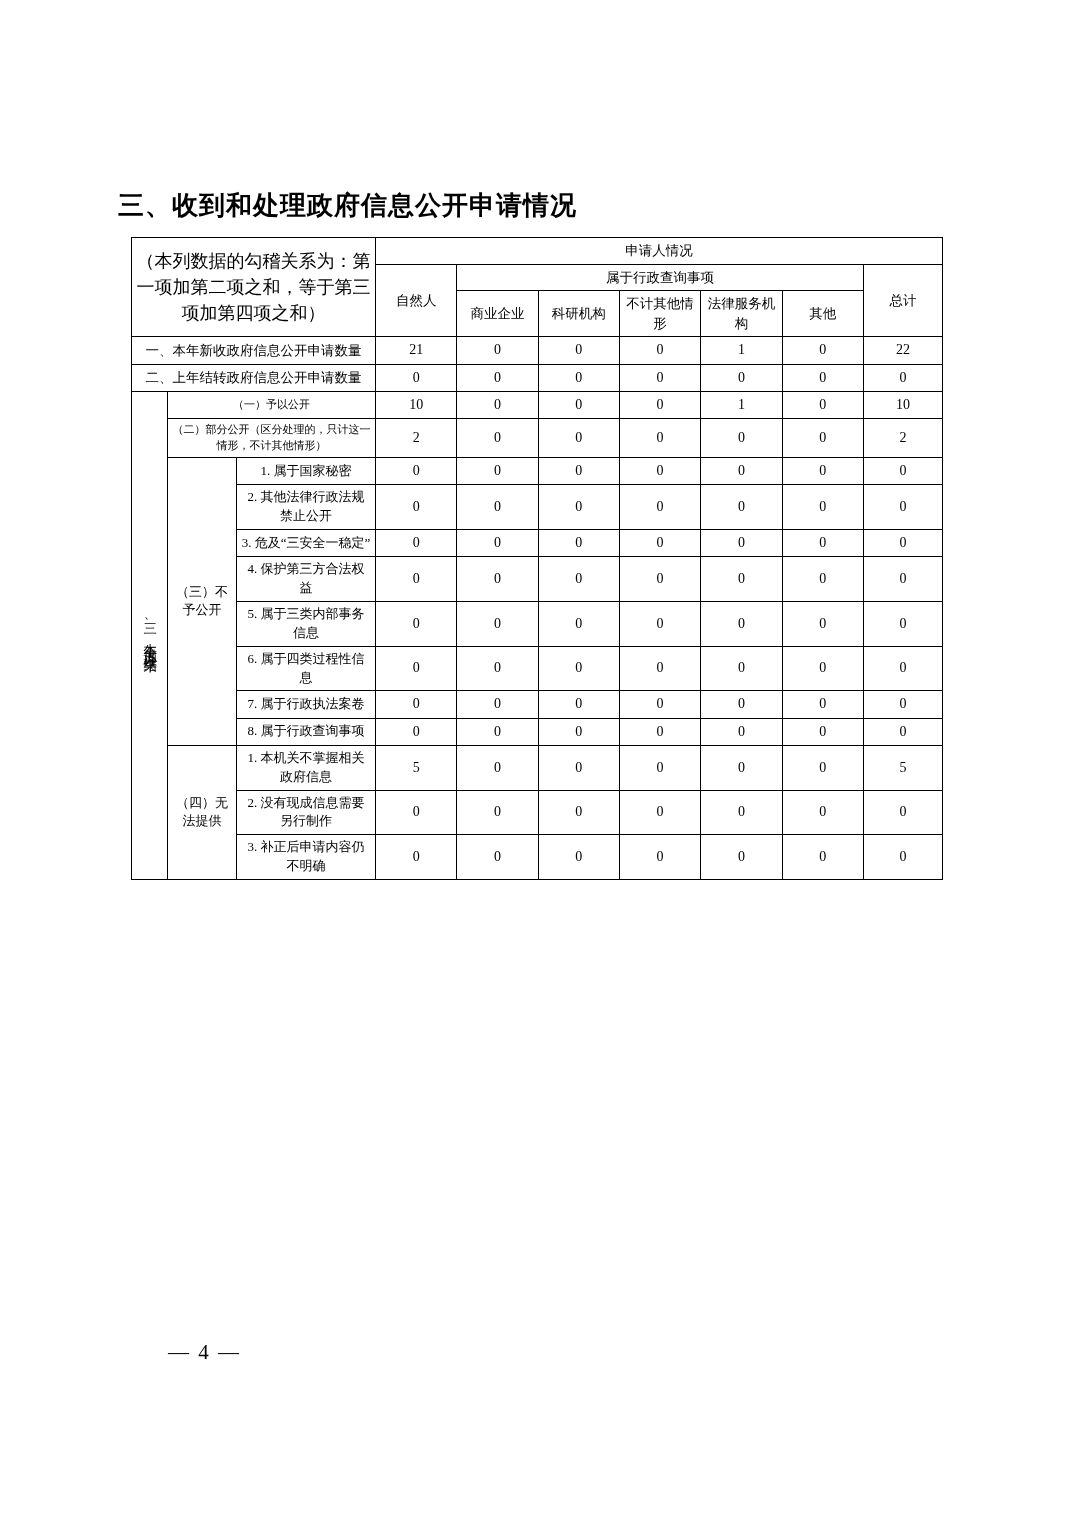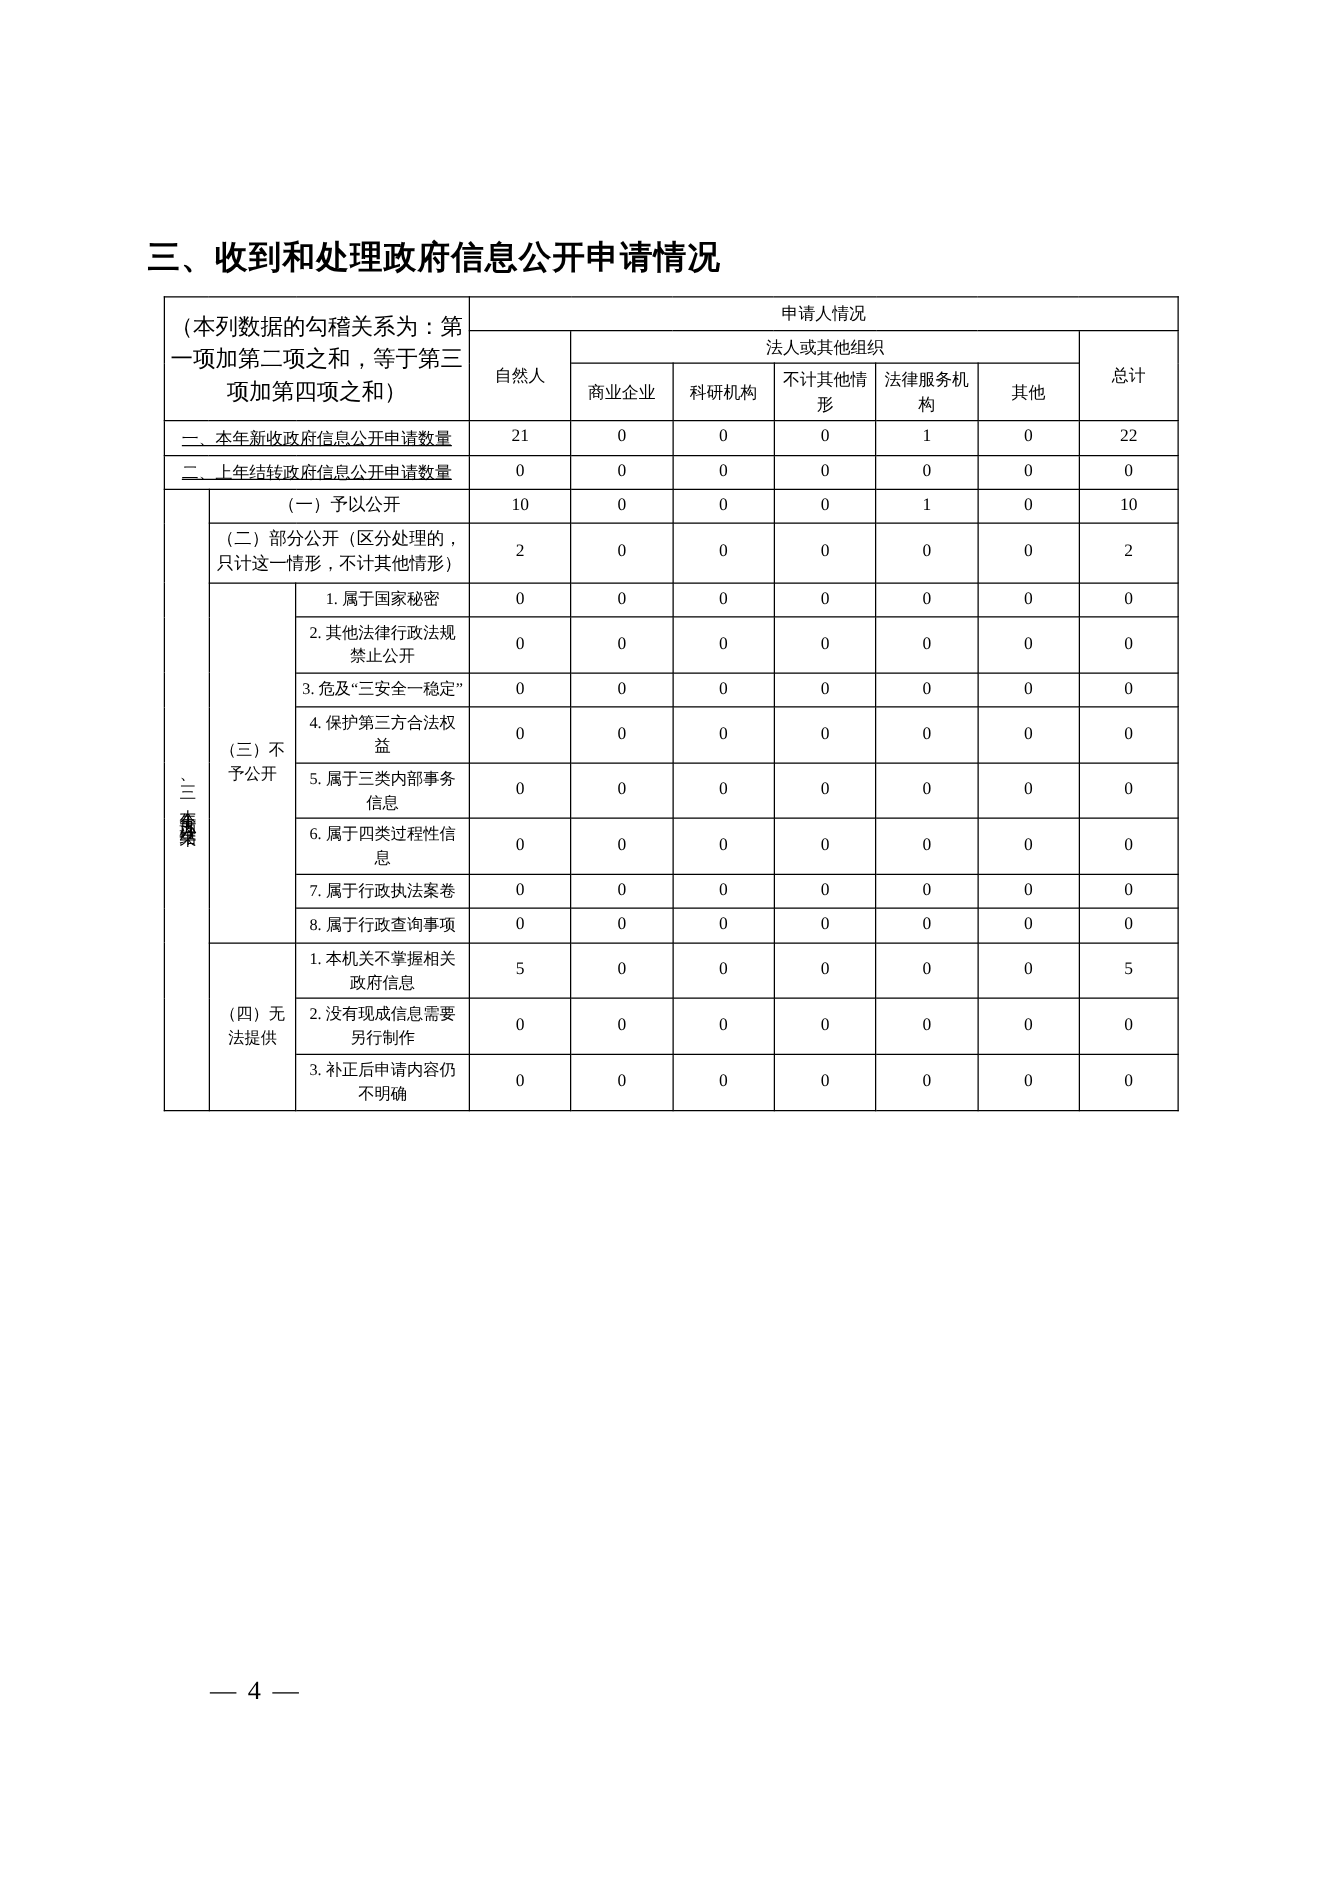--- a/index.html
+++ b/index.html
@@ -43,21 +43,20 @@
   table.grid td {
     border: 1px solid #000000;
     padding: 3px 4px;
     text-align: center;
     vertical-align: middle;
     line-height: 1.45;
   }
   td.left {
     text-align: left;
     padding-left: 8px;
-    text-decoration: underline;
   }
   td.note {
     text-align: left;
     padding: 6px 10px;
     line-height: 1.6;
     font-size: 18px;
   }
   td.num {
     font-size: 14px;
     font-family: "Liberation Serif", "DejaVu Serif", serif;
@@ -70,21 +69,21 @@
     writing-mode: vertical-rl;
     text-orientation: upright;
     letter-spacing: 3px;
     display: inline-block;
     line-height: 1.1;
     font-size: 13.5px;
   }
   td.subhead {
     text-align: left;
     padding-left: 10px;
-    font-size: 14px;
+    font-size: 11px;
     line-height: 1.5;
   }
   td.item {
     text-align: left;
     padding-left: 8px;
     font-size: 13px;
     line-height: 1.5;
     margin-top: 44px;
   }
   td.group {
@@ -129,21 +128,21 @@
     </colgroup>
     <tbody>
 
       <tr>
         <td rowspan="3" colspan="3" class="note">（本列数据的勾稽关系为：第一项加第二项之和，等于第三项加第四项之和）</td>
         <td colspan="7">申请人情况</td>
       </tr>
 
       <tr>
         <td rowspan="2">自然人</td>
-        <td colspan="5">法人或其他组织</td>
+        <td colspan="5">属于行政查询事项</td>
         <td rowspan="2">总计</td>
       </tr>
 
       <tr>
         <td>商业企业</td>
         <td>科研机构</td>
         <td>不计其他情形</td>
         <td>法律服务机构</td>
         <td>其他</td>
       </tr>

